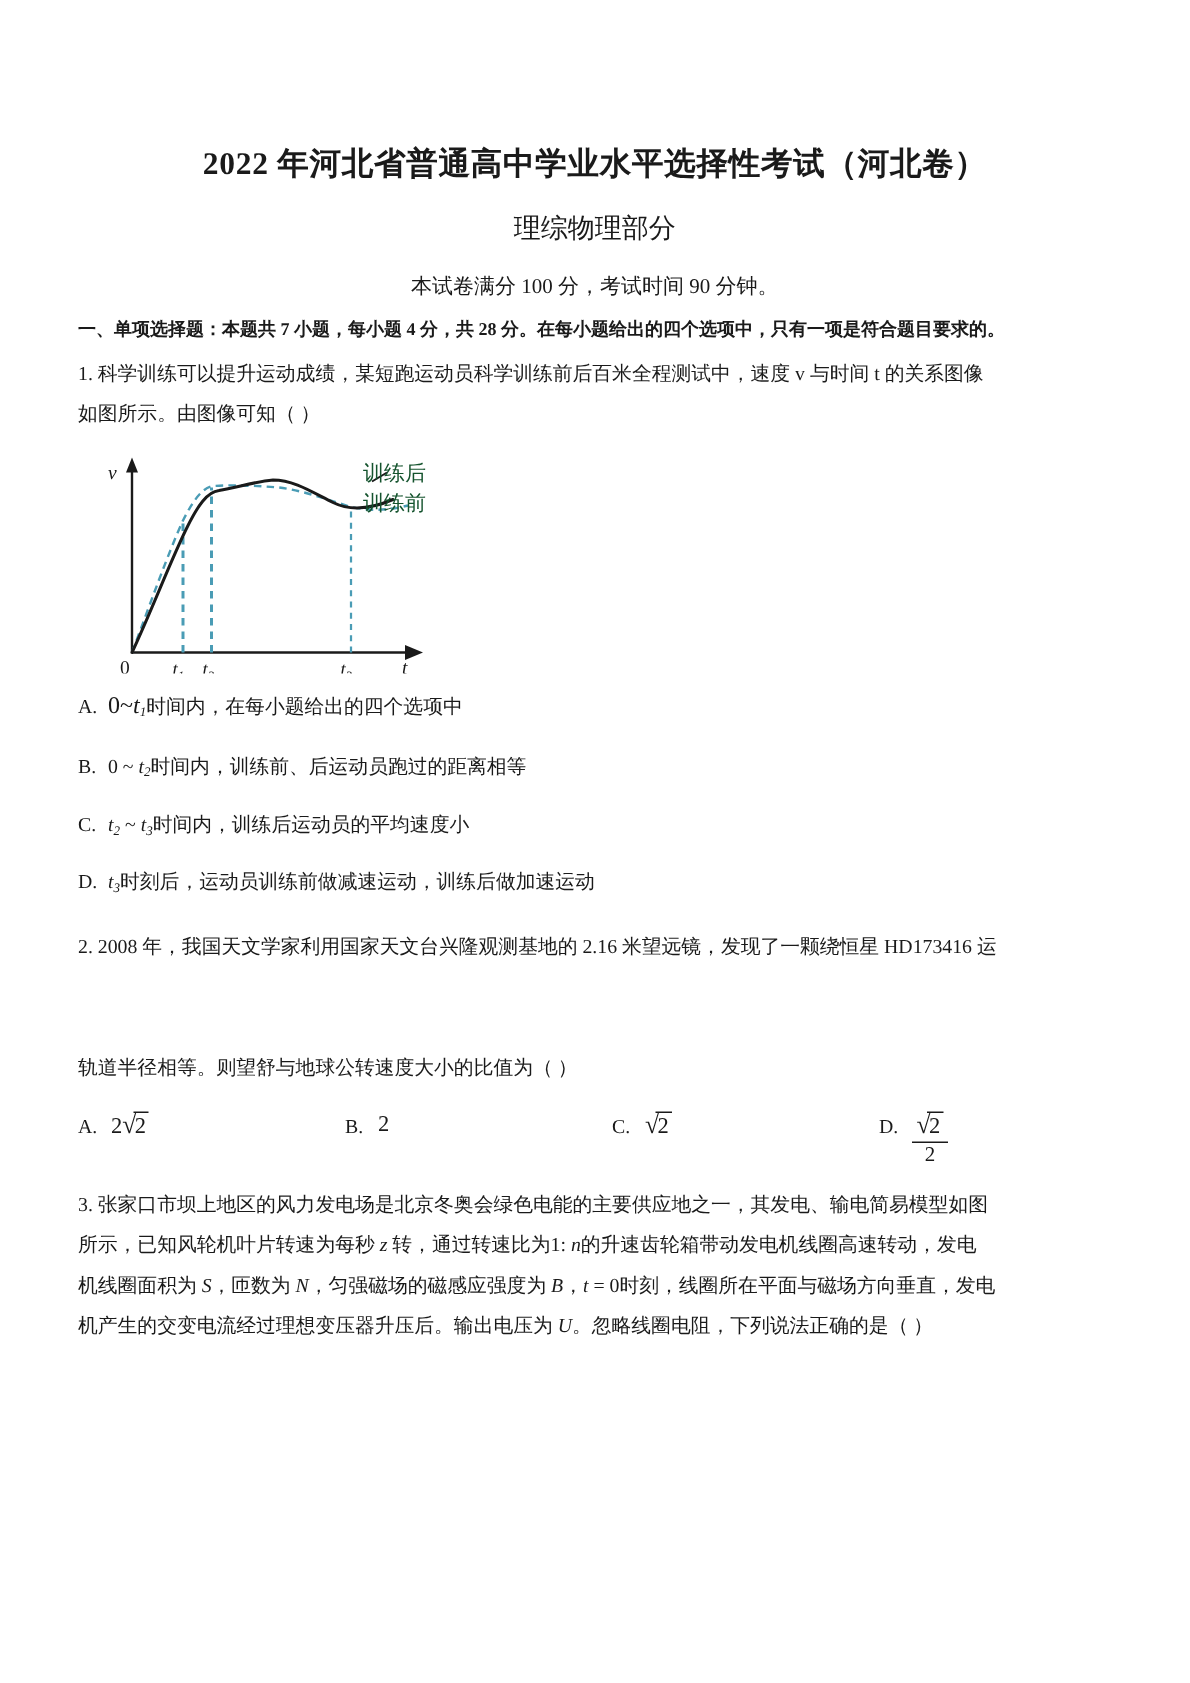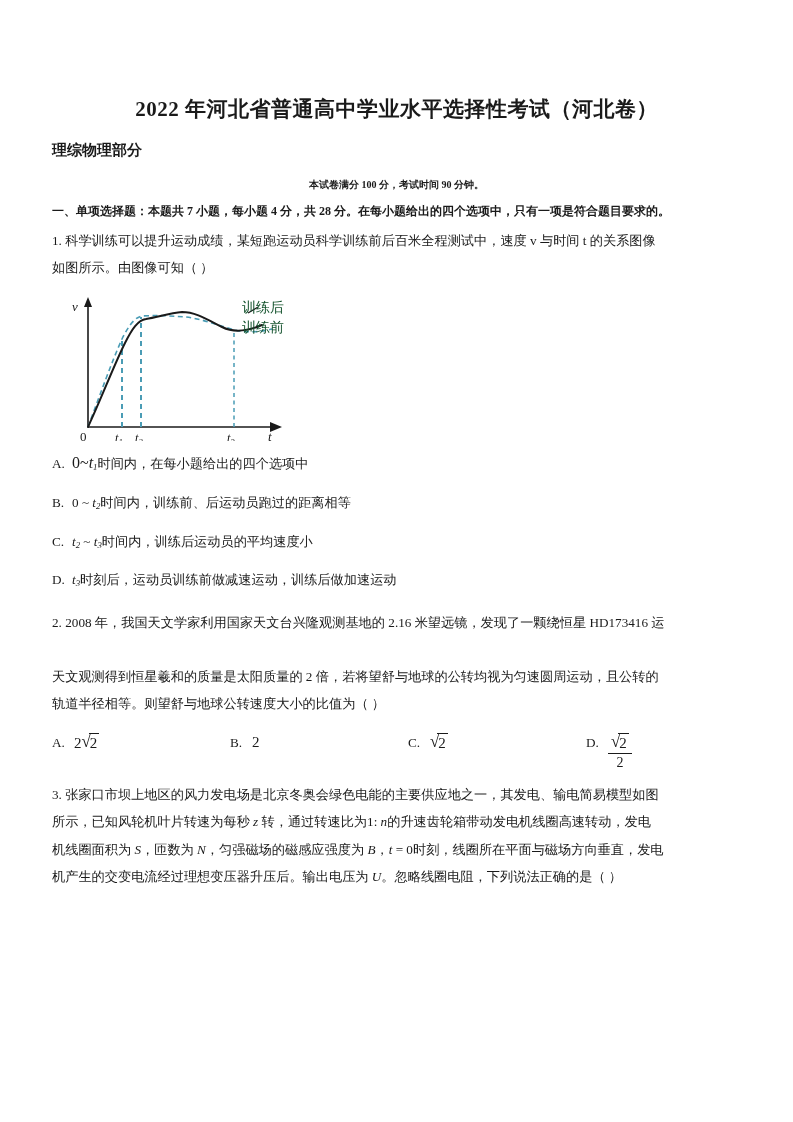--- a/index.html
+++ b/index.html
@@ -24,30 +24,30 @@
   }
   .title-main {
     text-align: center;
     font-size: 21px;
     font-weight: bold;
     letter-spacing: 0.5px;
     margin-top: 96px;
     line-height: 1.3;
   }
   .title-sub {
-    text-align: left;
-    font-size: 15px;
-    font-weight: bold;
+    text-align: center;
+    font-size: 18px;
+    font-weight: normal;
     margin-top: 18px;
     line-height: 1.3;
   }
   .title-note {
     text-align: center;
-    font-size: 10px;
-    font-weight: bold;
+    font-size: 14px;
+    font-weight: normal;
     margin-top: 17px;
   }
   .section-head {
     font-size: 12px;
     font-weight: bold;
     line-height: 1.62;
     margin-top: 10px;
     text-align: justify;
   }
   .q-text {
@@ -222,21 +222,21 @@
       <span class="opt-body">
         <span class="ital">t</span><sub>3</sub><span>时刻后，运动员训练前做减速运动，训练后做加速运动</span>
       </span>
     </div>
   </div>
 
   <div class="q-text q2">
     <span>2.</span>
     <span>2008 年，我国天文学家利用国家天文台兴隆观测基地的 2.16 米望远镜，发现了一颗绕恒星 HD173416 运</span><br>
     <br>
-    <span>天文观测得到恒星羲和的质量是太阳质量的 2 倍，若将望舒与地球的公转均视为匀速圆周运动，且公转的</span><br>
+    <br>
     <span>轨道半径相等。则望舒与地球公转速度大小的比值为（      ）</span>
   </div>
 
   <div class="opt-row">
     <div class="opt-cell c1">
       <span class="opt-letter">A.</span>
       <span class="radical">
         <span class="coef">2</span>
           <span class="sign">√</span>
           <span class="radicand">2</span>

